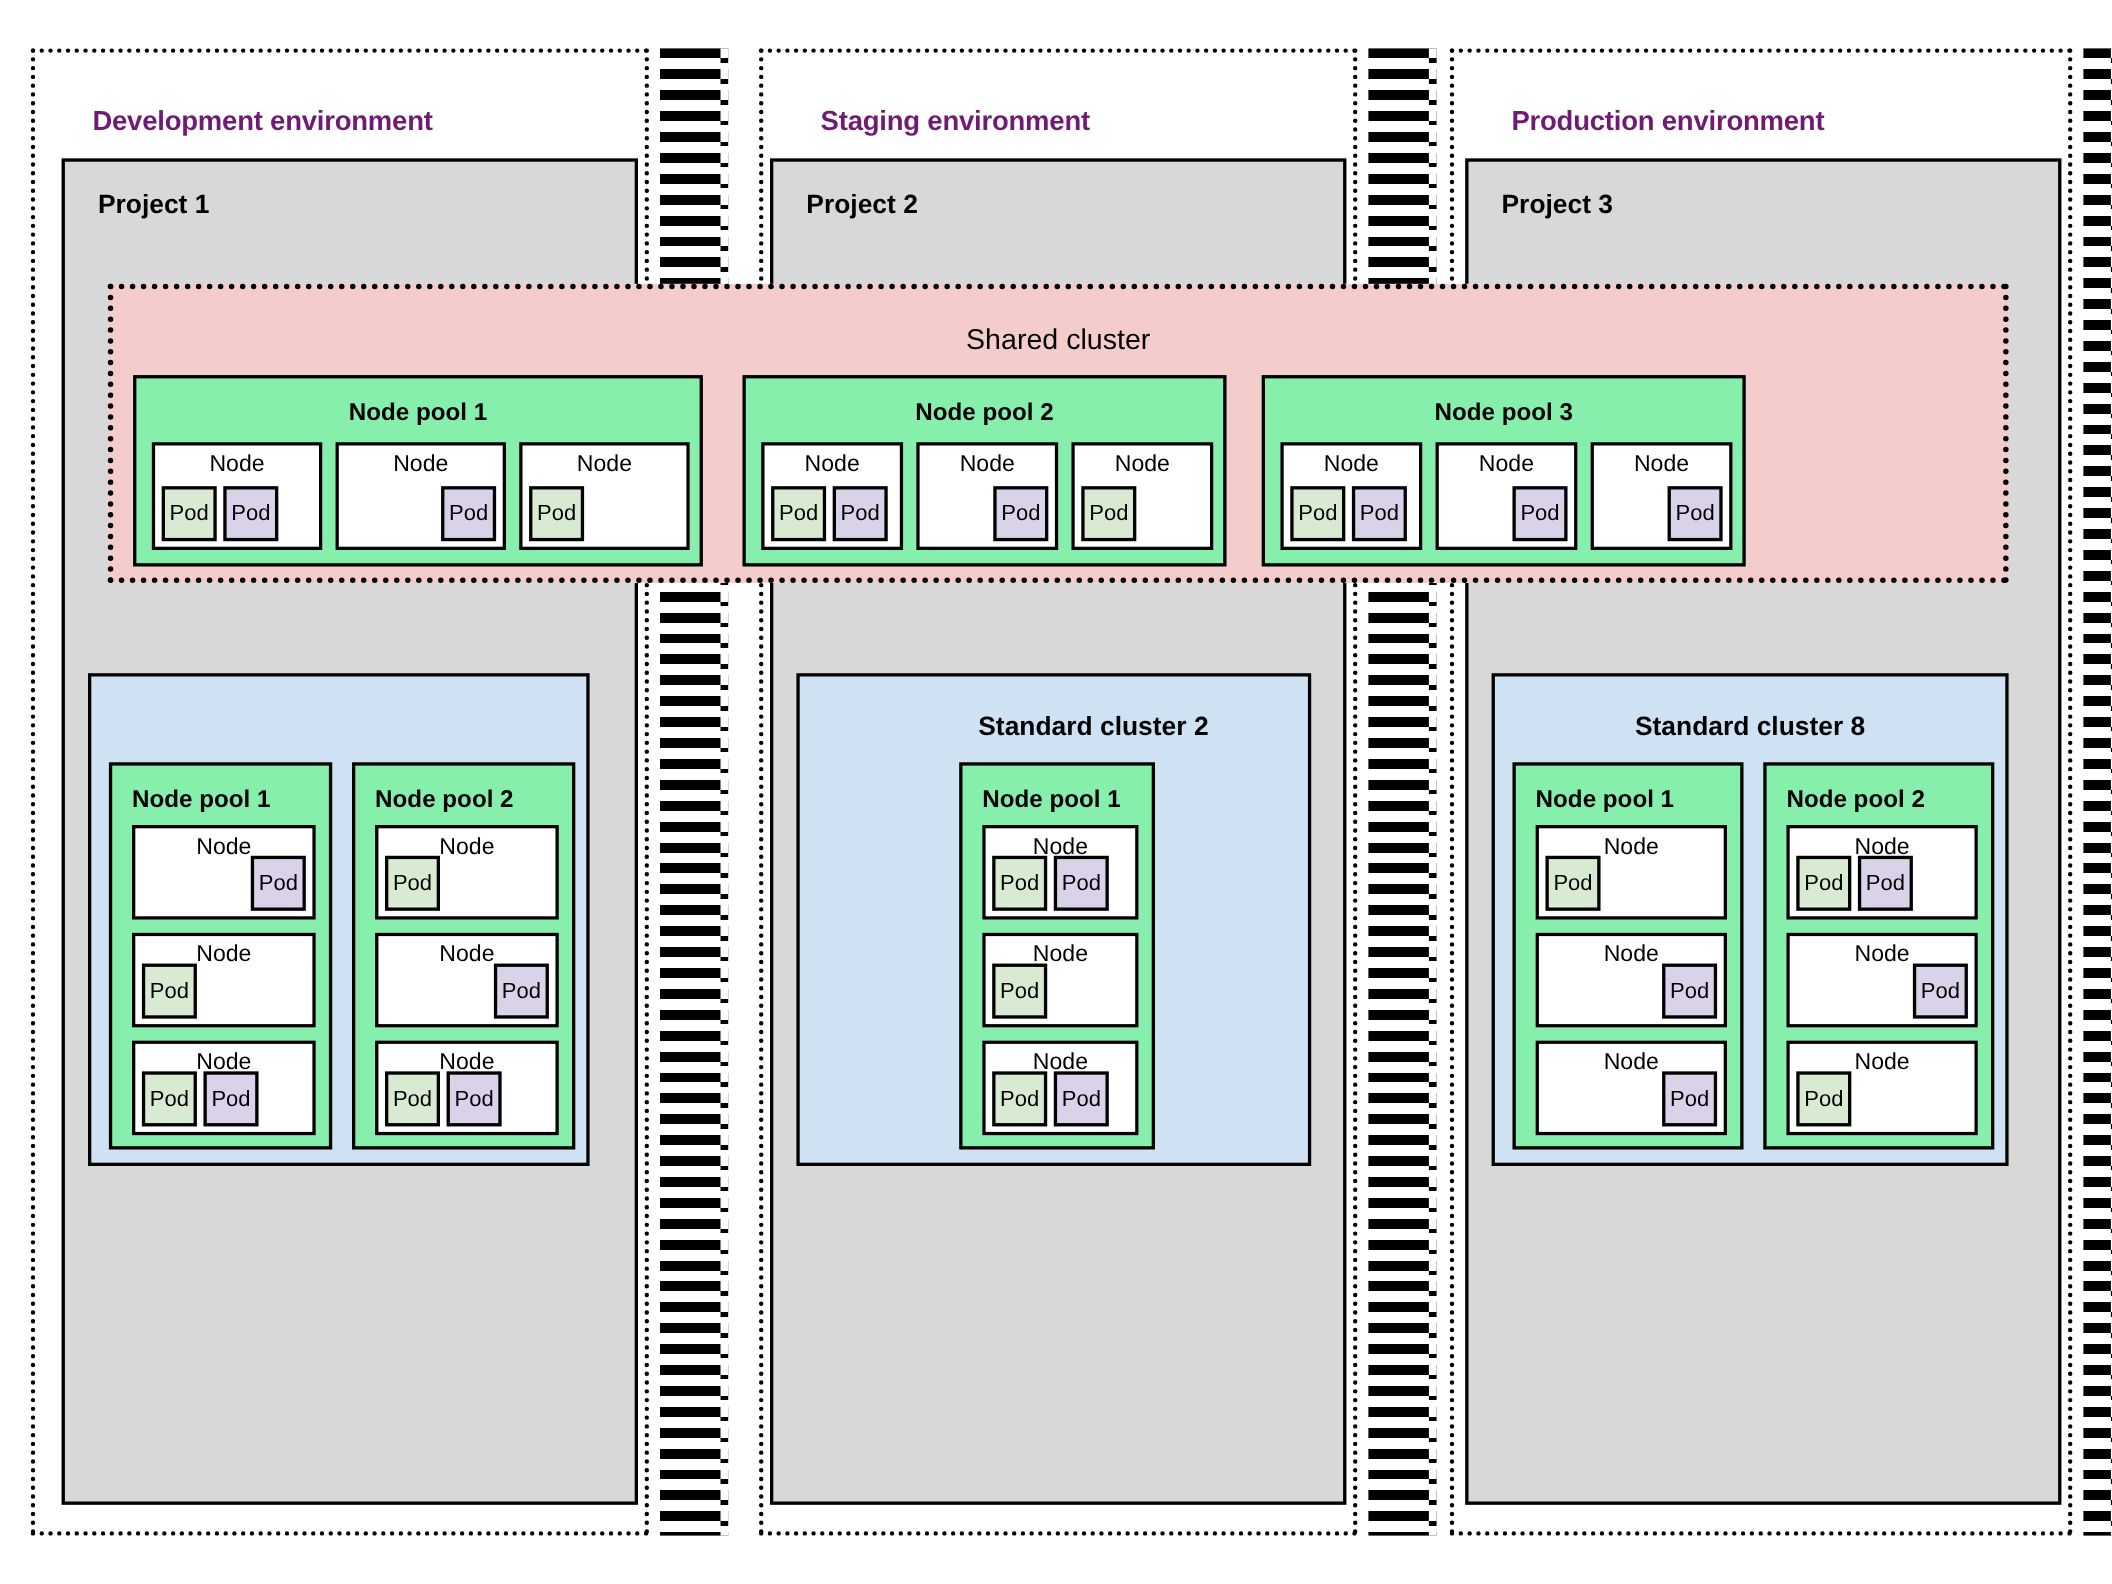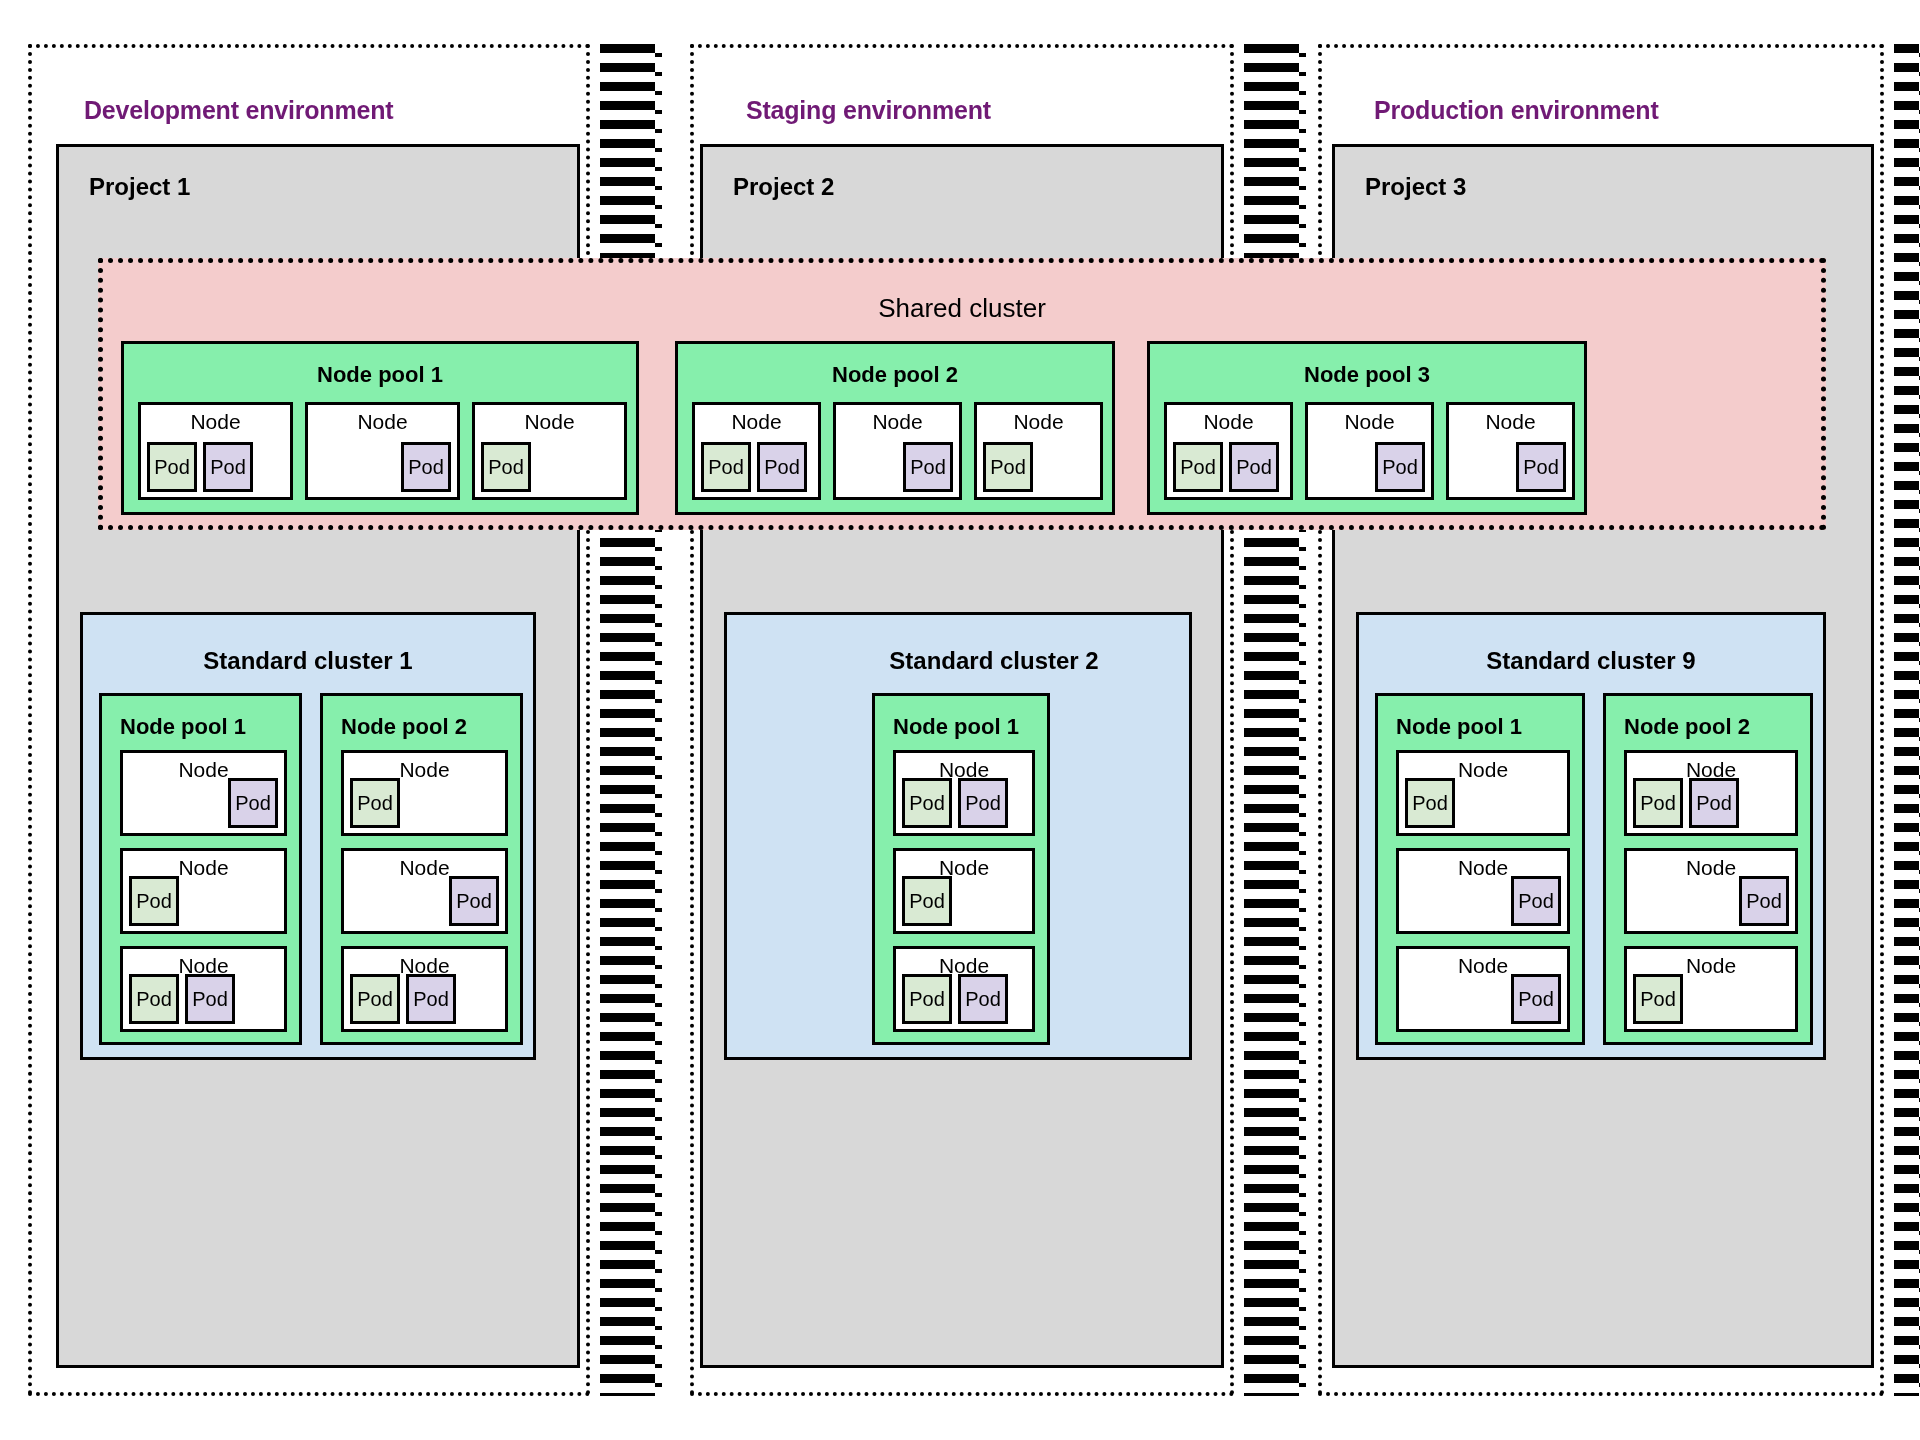--- a/index.html
+++ b/index.html
@@ -184,21 +184,20 @@
         </div>
         <div class="node" style="left: 296px; top: 58px; width: 129px; height: 98px;">
           <div class="node-title">Node</div>
           <div class="pods right">
             <div class="pod purple">Pod</div>
           </div>
         </div>
       </div>
     </div>
     <div class="stdcluster" style="left: 80px; top: 612px; width: 456px; height: 448px;">
-      <div class="stdcluster-title">Standard cluster 1</div>
       <div class="nodepool left-title" style="left: 16px; top: 78px; width: 203px; height: 352px;">
         <div class="nodepool-title">Node pool 1</div>
         <div class="node" style="left: 18px; top: 54px; width: 167px; height: 86px;">
           <div class="node-title">Node</div>
           <div class="pods right">
             <div class="pod purple">Pod</div>
           </div>
         </div>
         <div class="node" style="left: 18px; top: 152px; width: 167px; height: 86px;">
           <div class="node-title">Node</div>
@@ -257,21 +256,21 @@
         <div class="node" style="left: 18px; top: 250px; width: 142px; height: 86px;">
           <div class="node-title">Node</div>
           <div class="pods left">
             <div class="pod green">Pod</div>
             <div class="pod purple">Pod</div>
           </div>
         </div>
       </div>
     </div>
     <div class="stdcluster" style="left: 1356px; top: 612px; width: 470px; height: 448px;">
-      <div class="stdcluster-title">Standard cluster 9</div>
+      <div class="stdcluster-title">Standard cluster 8</div>
       <div class="nodepool left-title" style="left: 16px; top: 78px; width: 210px; height: 352px;">
         <div class="nodepool-title">Node pool 1</div>
         <div class="node" style="left: 18px; top: 54px; width: 174px; height: 86px;">
           <div class="node-title">Node</div>
           <div class="pods left">
             <div class="pod green">Pod</div>
           </div>
         </div>
         <div class="node" style="left: 18px; top: 152px; width: 174px; height: 86px;">
           <div class="node-title">Node</div>

